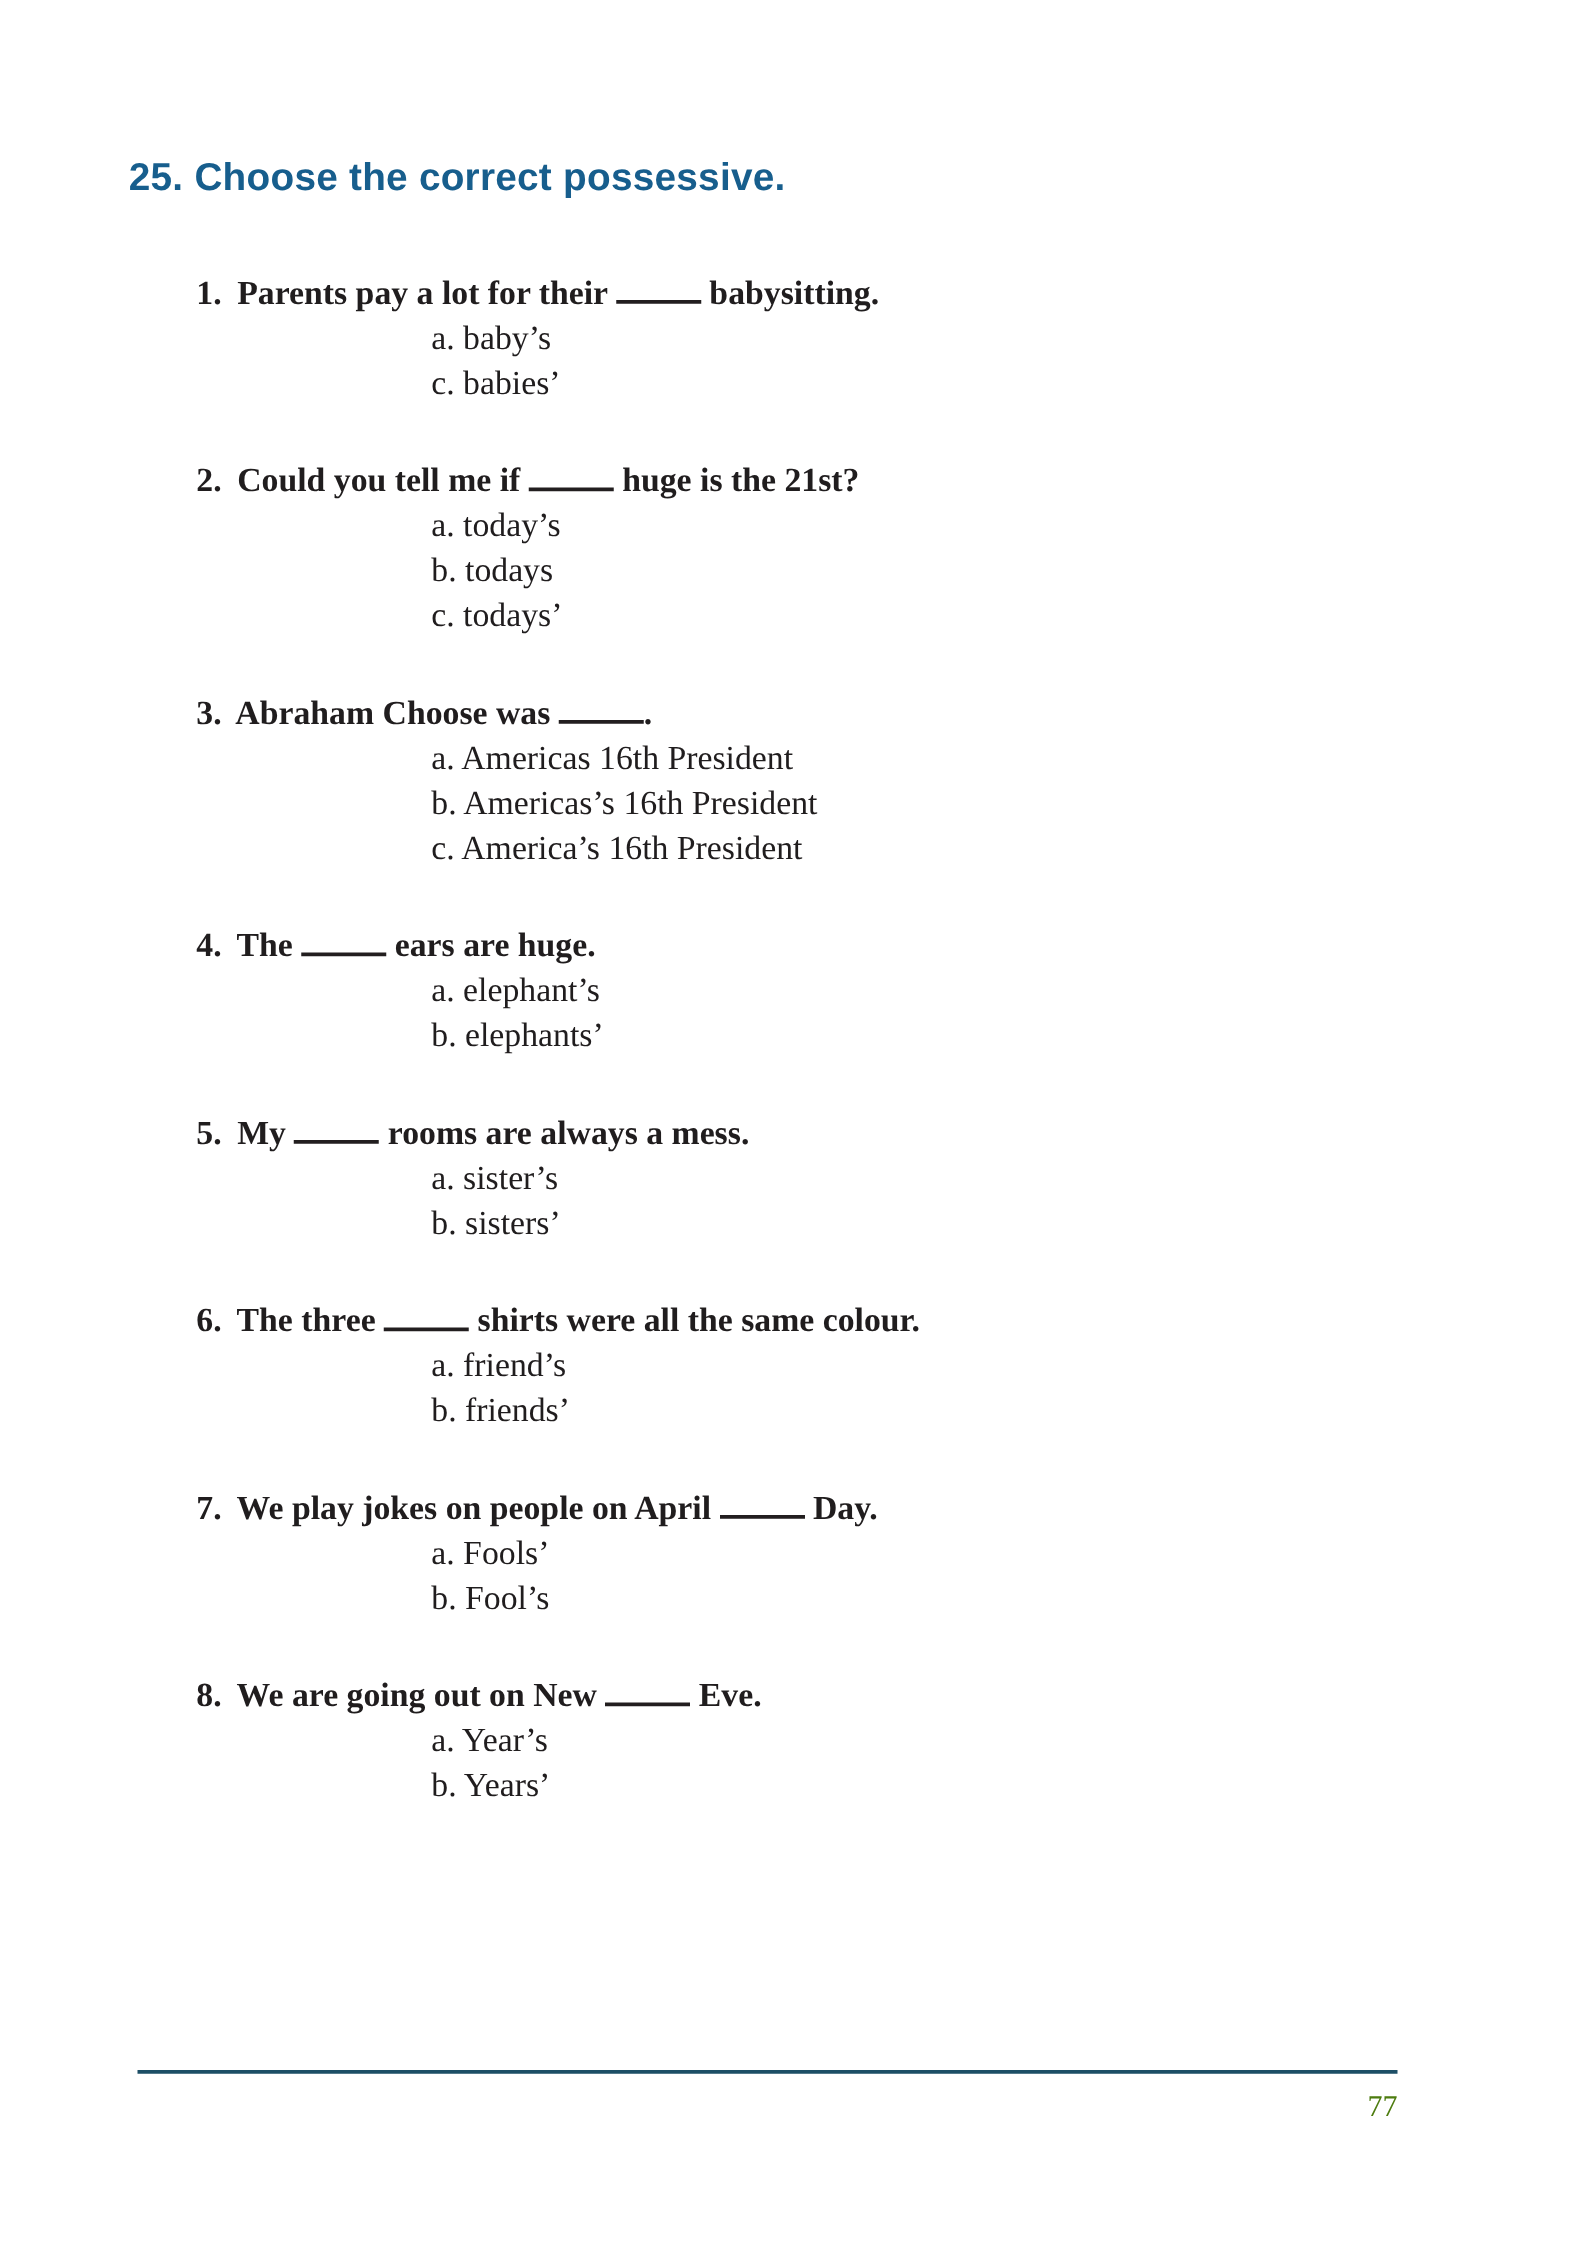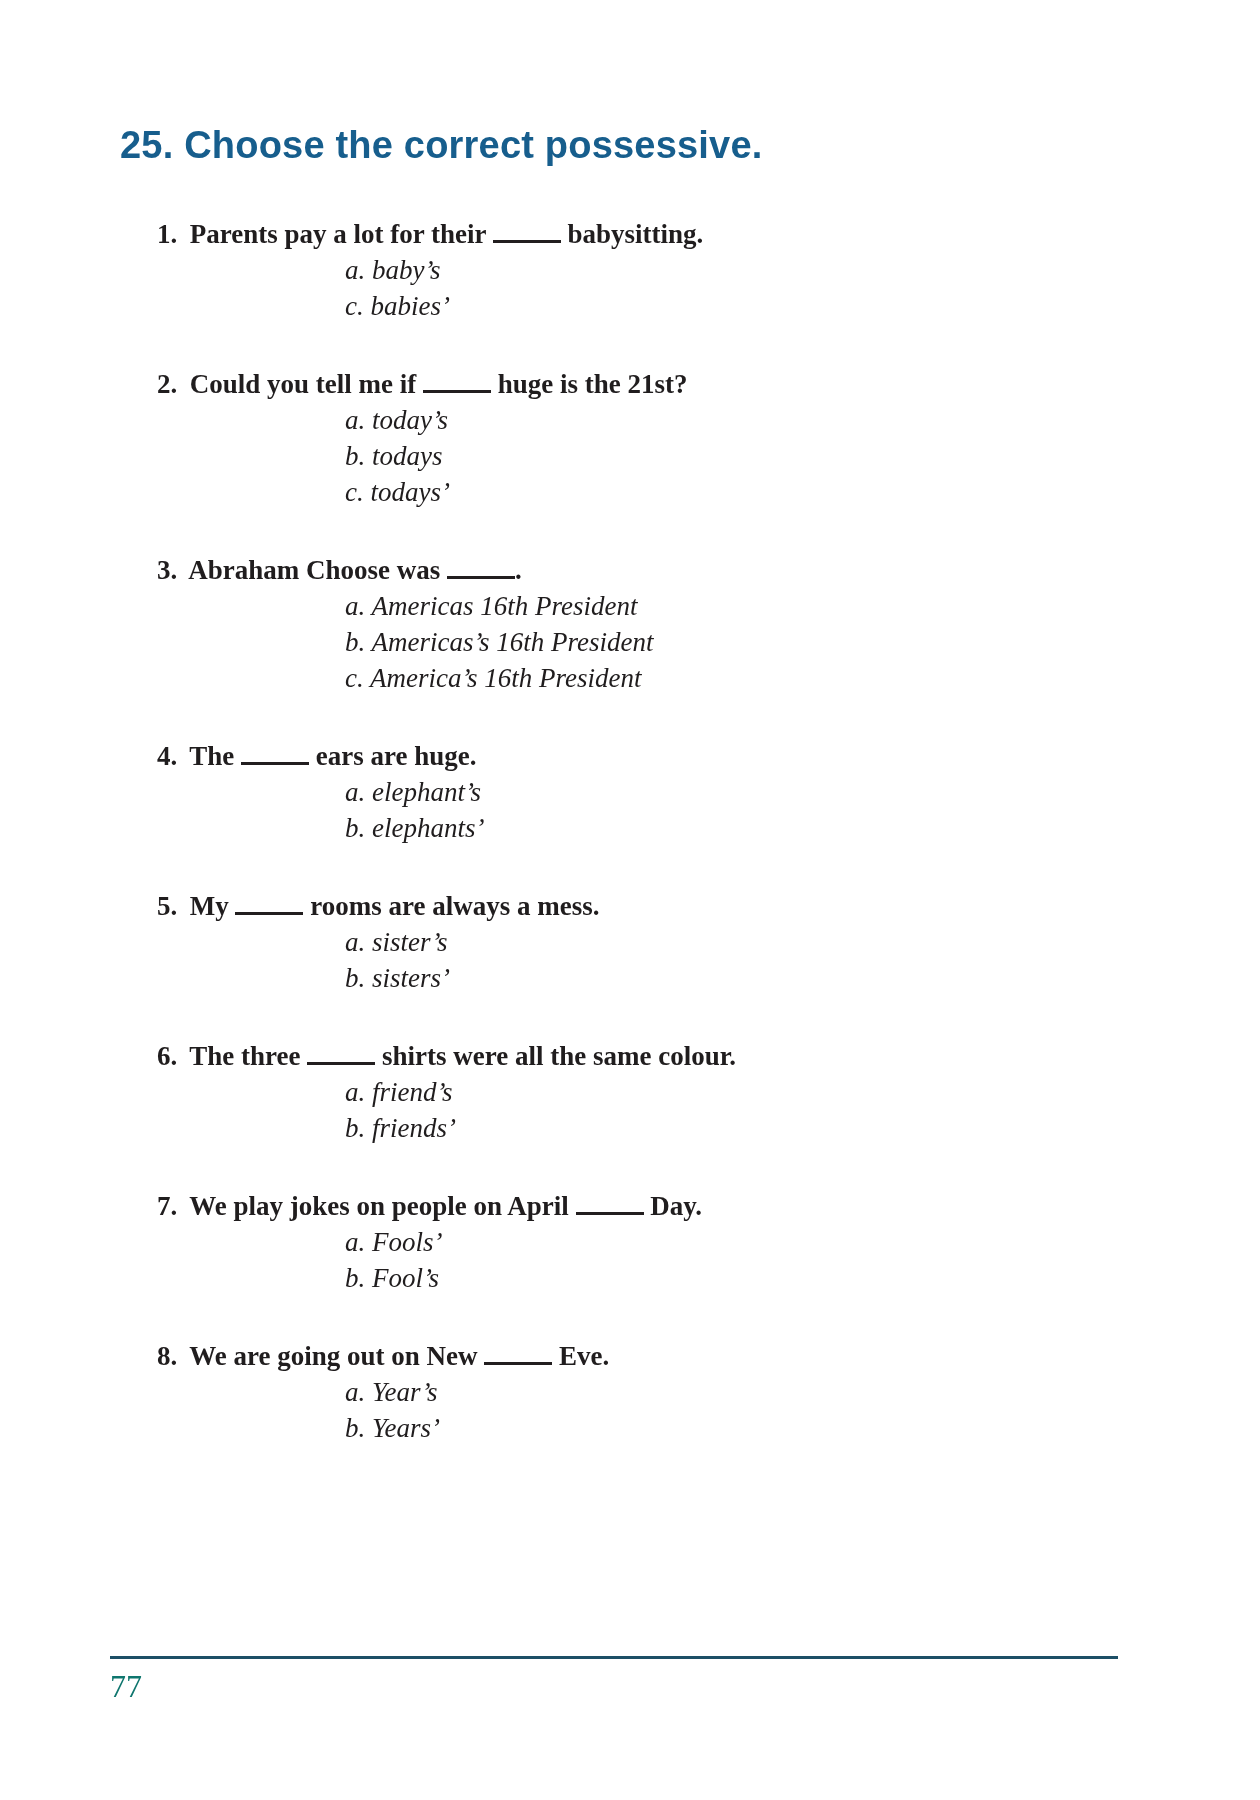--- a/index.html
+++ b/index.html
@@ -15,26 +15,26 @@
     color: #201d1e;
     overflow: hidden;
   }
   .page {
     position: absolute;
     inset: 0;
     background: #ffffff;
   }
   .title {
     position: absolute;
-    left: 120px;
+    left: 103px;
     top: 124px;
     margin: 0;
     font-family: "Liberation Sans", sans-serif;
     font-weight: 700;
-    font-size: 38px;
+    font-size: 31px;
     letter-spacing: 0.2px;
     color: #175e8d;
   }
   .questions {
     position: absolute;
     left: 157px;
     top: 182px;
     width: 1010px;
   }
   .question {
@@ -53,45 +53,45 @@
   }
   .blank {
     display: inline-block;
     width: 68px;
     height: 0.85em;
     border-bottom: 3px solid #221e1f;
     vertical-align: baseline;
   }
   .options {
     padding-left: 188px;
-    font-style: italic;
   }
   .option {
     font-weight: 400;
     font-size: 27px;
     line-height: 36px;
     white-space: nowrap;
   }
   .footer-rule {
     position: absolute;
     left: 110px;
     top: 1656px;
     width: 1008px;
     height: 3px;
     background: #1d4f66;
   }
   .page-num {
     position: absolute;
     left: 110px;
     top: 1668px;
     width: 1008px;
+    text-align: right;
     font-family: "Liberation Serif", serif;
-    font-size: 32px;
+    font-size: 24px;
     line-height: 36px;
-    color: #0f766e;
+    color: #4d7c0f;
   }
 </style>
 </head>
 <body>
 
 <div class="page">
   <h1 class="title">25. Choose the correct possessive.</h1>
   <div class="questions" id="questions">
       <div class="question">
         <div class="q-line"><span class="q-num">1.</span> <span>Parents pay a lot for their</span> <span class="blank"></span> <span>babysitting.</span></div>

